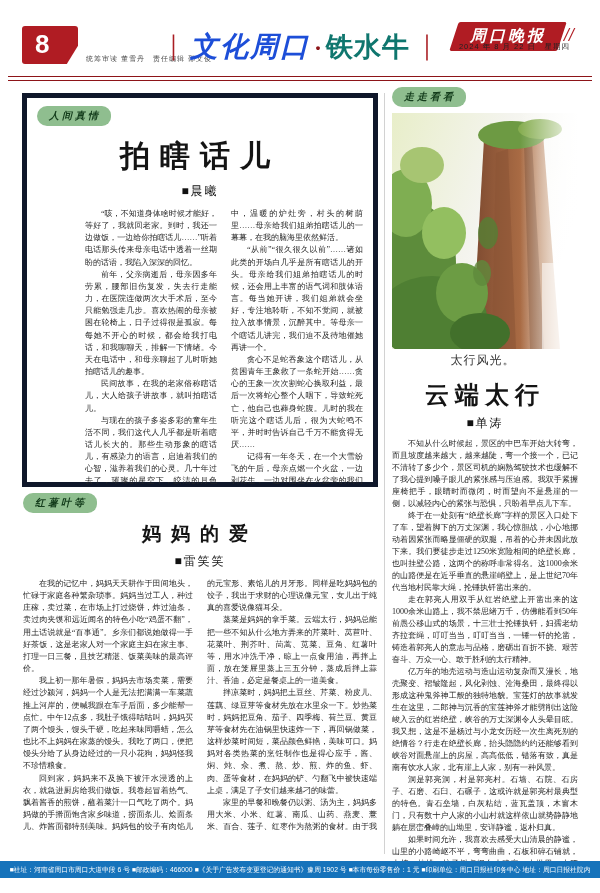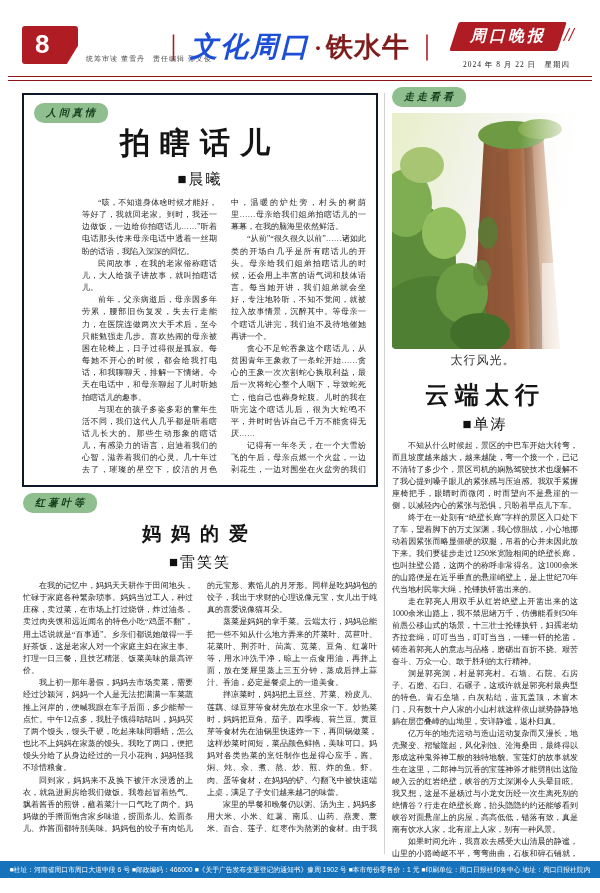--- a/index.html
+++ b/index.html
@@ -13,45 +13,45 @@
              padding:3px 0 0 13px; border-radius:3px 3px 0 3px;
              clip-path: polygon(0 0, 100% 0, 100% 52%, 80% 100%, 0 100%); }
   .credits { position:absolute; left:86px; top:54px; font-size:7px; color:#4a4a4a; letter-spacing:1px;
              font-family:"Liberation Sans",sans-serif; }
   .section-title { position:absolute; left:0; right:0; top:28px; text-align:center; white-space:nowrap;
              color:#a91d23; font-weight:700; }
   .section-title .bar { font-size:26px; font-weight:300; color:#a91d23; vertical-align:2px; }
   .section-title .script { font-size:28px; font-style:italic; letter-spacing:2px; color:#1d4ed8;
              font-family:Liberation Serif, serif; }
   .section-title .dot { font-size:24px; color:#8d1418; }
-  .section-title .print { font-size:27px; color:#7f1d1d; letter-spacing:1px;
+  .section-title .print { font-size:27px; color:#0f766e; letter-spacing:1px;
              font-family:"Liberation Sans",sans-serif; }
   .masthead { position:absolute; right:26px; top:22px; }
   .flag { display:inline-block; background:#b01c23; transform:skewX(-18deg); padding:4px 16px;
           border-radius:2px; }
   .flag > span { display:inline-block; transform:skewX(18deg); color:#fff; font-size:16px; font-weight:bold;
           font-style:italic; letter-spacing:3px; font-family:"Liberation Serif",serif; }
   .slashes { color:#b01c23; font-size:18px; font-weight:bold; font-style:italic; margin-left:2px; }
-  .dateline { position:absolute; right:30px; top:60px; font-size:7.5px; color:#222;
-          font-family:Liberation Serif, serif; letter-spacing:1px; }
+  .dateline { position:absolute; right:30px; top:42px; font-size:7.5px; color:#222;
+          font-family:Liberation Sans, sans-serif; letter-spacing:1px; }
   .double-rule { position:absolute; left:8px; right:8px; top:76px; height:5px;
           border-top:1.5px solid #8d1418; border-bottom:1.5px solid #8d1418; }
 
   
   .badge { display:inline-block; background:#8fbe8f; color:#143d1c; font-size:10px; font-style:italic;
            letter-spacing:3px; padding:3px 10px 3px 12px; border-radius:11px 10px 10px 11px; font-weight:700;text-align:right; }
 
   
   .art1 { position:absolute; left:22px; top:93px; width:356px; height:394px;
-          border:2px solid #0f172a; padding:7px 10px; background:#fff; }
+          border:5px solid #0f172a; padding:7px 10px; background:#fff; }
   .art2 { position:absolute; left:22px; top:492px; width:356px; height:362px; padding:0 1px; }
   .art-title { text-align:center; font-weight:600; color:#141414; letter-spacing:10px; }
-  .art1 .art-title { font-size:30px; margin:0 0 6px; }
+  .art1 .art-title { font-size:30px; margin:10px 0 6px; }
   .art2 .art-title { font-size:19px; margin:8px 0 6px; }
-  .art-author { text-align:center; font-size:15px; color:#111; margin-bottom:8px; letter-spacing:2px; }
+  .art-author { text-align:center; font-size:12px; color:#111; margin-bottom:8px; letter-spacing:2px; }
   .cols2 { column-count:2; column-gap:14px; text-align:justify; font-size:8px; line-height:1.52;
            color:#262626; overflow:hidden; }
   .art1 .cols2 { height:290px;margin-left:48px; }
   .art2 .cols2 { height:264px; }
   .cols2 p, .text3 p { text-indent:2em; margin:0; }
 
   
   .vdivider { position:absolute; left:384px; top:93px; width:1px; height:761px; background:#d2d2d2; }
   .art3 { position:absolute; left:392px; top:86px; width:186px; height:770px; }
   .photo { width:186px; height:236px; margin-top:6px; display:block; }
@@ -84,22 +84,22 @@
   <div class="dateline">2024 年 8 月 22 日　星期四</div>
   <div class="double-rule"></div>
 </div>
 
 <div class="art1">
   <span class="badge">人间真情</span>
   <div class="art-title">拍瞎话儿</div>
   <div class="art-author">■晨曦</div>
   <div class="cols2">
       <p>“咳，不知道身体啥时候才能好，等好了，我就回老家。到时，我还一边做饭，一边给你拍瞎话儿……”听着电话那头传来母亲电话中透着一丝期盼的话语，我陷入深深的回忆。</p>
+      <p>前年，父亲病逝后，母亲因多年劳累，腰部旧伤复发，失去行走能力，在医院连做两次大手术后，至今只能勉强走几步。喜欢热闹的母亲被困在轮椅上，日子过得很是孤寂。每每她不开心的时候，都会给我打电话，和我聊聊天，排解一下情绪。今天在电话中，和母亲聊起了儿时听她拍瞎话儿的趣事。</p>
       <p>民间故事，在我的老家俗称瞎话儿，大人给孩子讲故事，就叫拍瞎话儿。</p>
-      <p>前年，父亲病逝后，母亲因多年劳累，腰部旧伤复发，失去行走能力，在医院连做两次大手术后，至今只能勉强走几步。喜欢热闹的母亲被困在轮椅上，日子过得很是孤寂。每每她不开心的时候，都会给我打电话，和我聊聊天，排解一下情绪。今天在电话中，和母亲聊起了儿时听她拍瞎话儿的趣事。</p>
       <p>与现在的孩子多姿多彩的童年生活不同，我们这代人几乎都是听着瞎话儿长大的。那些生动形象的瞎话儿，有感染力的语言，启迪着我们的心智，滋养着我们的心灵。几十年过去了，璀璨的星空下，皎洁的月色中，温暖的炉灶旁，村头的树荫里……母亲给我们姐弟拍瞎话儿的一幕幕，在我的脑海里依然鲜活。</p>
       <p>“从前”“很久很久以前”……诸如此类的开场白几乎是所有瞎话儿的开头。母亲给我们姐弟拍瞎话儿的时候，还会用上丰富的语气词和肢体语言。每当她开讲，我们姐弟就会坐好，专注地聆听，不知不觉间，就被拉入故事情景，沉醉其中。等母亲一个瞎话儿讲完，我们迫不及待地催她再讲一个。</p>
       <p>贪心不足蛇吞象这个瞎话儿，从贫困青年王象救了一条蛇开始……贪心的王象一次次割蛇心换取利益，最后一次将蛇心整个人咽下，导致蛇死亡，他自己也葬身蛇腹。儿时的我在听完这个瞎话儿后，很为大蛇鸣不平，并时时告诉自己千万不能贪得无厌……</p>
       <p>记得有一年冬天，在一个大雪纷飞的午后，母亲点燃一个火盆，一边剥花生，一边对围坐在火盆旁的我们说：“想不想听瞎话儿？”“想！”我们异口同声地回答。“那我先出一道字谜，你们猜对了，我就给你们拍瞎话儿！”我还记得字谜是这样的：道士头上有两点，和尚脚下一条巾，本是两个平常字，难住了天下读书人。儿时的我绞尽脑汁，想不出是什么字，姐姐和弟弟也猜不到，我们就急切地看着母亲。“不就是‘平常’二字吗？”母亲笑着说，“‘道’的‘士’加上两点，就是‘平’字；‘尚’下面加个‘巾’，不就是‘常’字吗？”我们恍然大悟，觉得汉字太有趣了，也不着急听瞎话儿了，缠着母亲再出一个字谜。</p>
     </div>
 </div>
 
 <div class="art2">
   <span class="badge">红薯叶等</span>
   <div class="art-title">妈妈的爱</div>
@@ -153,19 +153,19 @@
     <rect x="128" y="0" width="58" height="236" fill="url(#haze)"></rect>
     <rect x="150" y="150" width="36" height="86" fill="#ffffff" opacity="0.55"></rect>
   </svg>
   <div class="caption">太行风光。</div>
   <div class="art-title">云端太行</div>
   <div class="art-author">■单涛</div>
   <div class="text3">
       <p>不知从什么时候起，景区的中巴车开始大转弯，而且坡度越来越大，越来越陡，弯一个接一个，已记不清转了多少个，景区司机的娴熟驾驶技术也缓解不了我心提到嗓子眼儿的紧张感与压迫感。我双手紧握座椅把手，眼睛时而微闭，时而望向不是悬崖的一侧，以减轻内心的紧张与恐惧，只盼着早点儿下车。</p>
       <p>终于在一处刻有“绝壁长廊”字样的景区入口处下了车，望着脚下的万丈深渊，我心惊胆战，小心地挪动着因紧张而略显僵硬的双腿，吊着的心并未因此放下来。我们要徒步走过1250米宽险相间的绝壁长廊，也叫挂壁公路，这两个的称呼非常得名。这1000余米的山路便是在近乎垂直的悬崖峭壁上，是上世纪70年代当地村民靠大绳，抡锤执钎凿出来的。</p>
       <p>走在郭亮人用双手从红岩绝壁上开凿出来的这1000余米山路上，我不禁思绪万千，仿佛能看到50年前愚公移山式的场景，十三壮士抡锤执钎，妇孺老幼齐拉套绳，叮叮当当，叮叮当当，一锤一钎的抡凿，铸造着郭亮人的意志与品格，磨砺出百折不挠、艰苦奋斗、万众一心、敢于胜利的太行精神。</p>
+      <p>亿万年的地壳运动与造山运动复杂而又漫长，地壳聚变、褶皱隆起，风化剥蚀、沧海桑田，最终得以形成这种鬼斧神工般的独特地貌。宝莲灯的故事就发生在这里，二郎神与沉香的宝莲神斧才能劈削出这险峻入云的红岩绝壁，峡谷的万丈深渊令人头晕目眩。我又想，这是不是杨过与小龙女历经一次生离死别的绝情谷？行走在绝壁长廊，抬头隐隐约约还能够看到峡谷对面悬崖上的房屋，高高低低，错落有致，真是南有饮水人家，北有崖上人家，别有一种风景。</p>
       <p>洞是郭亮洞，村是郭亮村。石墙、石院、石房子、石磨、石臼、石碾子，这或许就是郭亮村最典型的特色。青石垒墙，白灰粘结，蓝瓦盖顶，木窗木门，只有数十户人家的小山村就这样依山就势静静地躺在层峦叠嶂的山坳里，安详静谧，返朴归真。</p>
-      <p>亿万年的地壳运动与造山运动复杂而又漫长，地壳聚变、褶皱隆起，风化剥蚀、沧海桑田，最终得以形成这种鬼斧神工般的独特地貌。宝莲灯的故事就发生在这里，二郎神与沉香的宝莲神斧才能劈削出这险峻入云的红岩绝壁，峡谷的万丈深渊令人头晕目眩。我又想，这是不是杨过与小龙女历经一次生离死别的绝情谷？行走在绝壁长廊，抬头隐隐约约还能够看到峡谷对面悬崖上的房屋，高高低低，错落有致，真是南有饮水人家，北有崖上人家，别有一种风景。</p>
       <p>如果时间允许，我喜欢去感受大山清晨的静谧，山里的小路崎岖不平，弯弯曲曲，石板和碎石铺就，山楂、核桃、柿子树点缀在小路旁，山坳里、山腰上，大山里的早晨如同一幅天然的水墨画，晨雾缭绕，清新淡雅，肃穆的山峦也披上了一层轻盈的薄纱，若隐若现，宛如仙境。慢慢升腾的太阳由云雾裹挟着终于从山坳里探出了头，山间渐渐亮了一些，披上了霞光，小草的叶子上挂着的露珠折射着太阳的柔光，清爽的微风不时从身上拂过，青草的香味，淡淡的花香，令人心旷神怡。山村里屋顶的瓦片上飘着袅袅炊烟，偶尔还伴着几声鸡鸣犬吠，小路上赶早的村民已早早赶车出门，仿佛一切都醒了下来，一幅大山清晨图也徐徐展开……</p>
     </div>
 </div>
 
 <div class="footer">■社址：河南省周口市周口大道中段 6 号 ■邮政编码：466000 ■《关于广告发布变更登记的通知书》豫周 1902 号 ■本市每份零售价：1 元 ■印刷单位：周口日报社印务中心 地址：周口日报社院内</div>
 
 </body></html>

